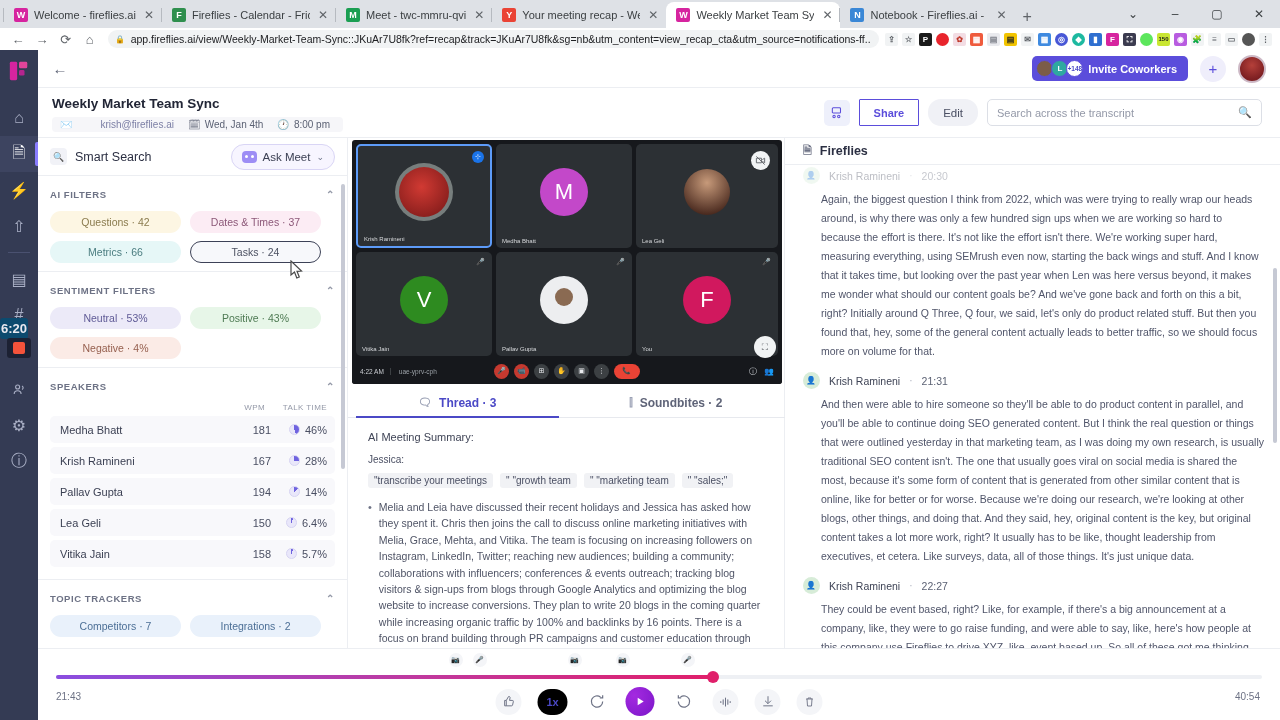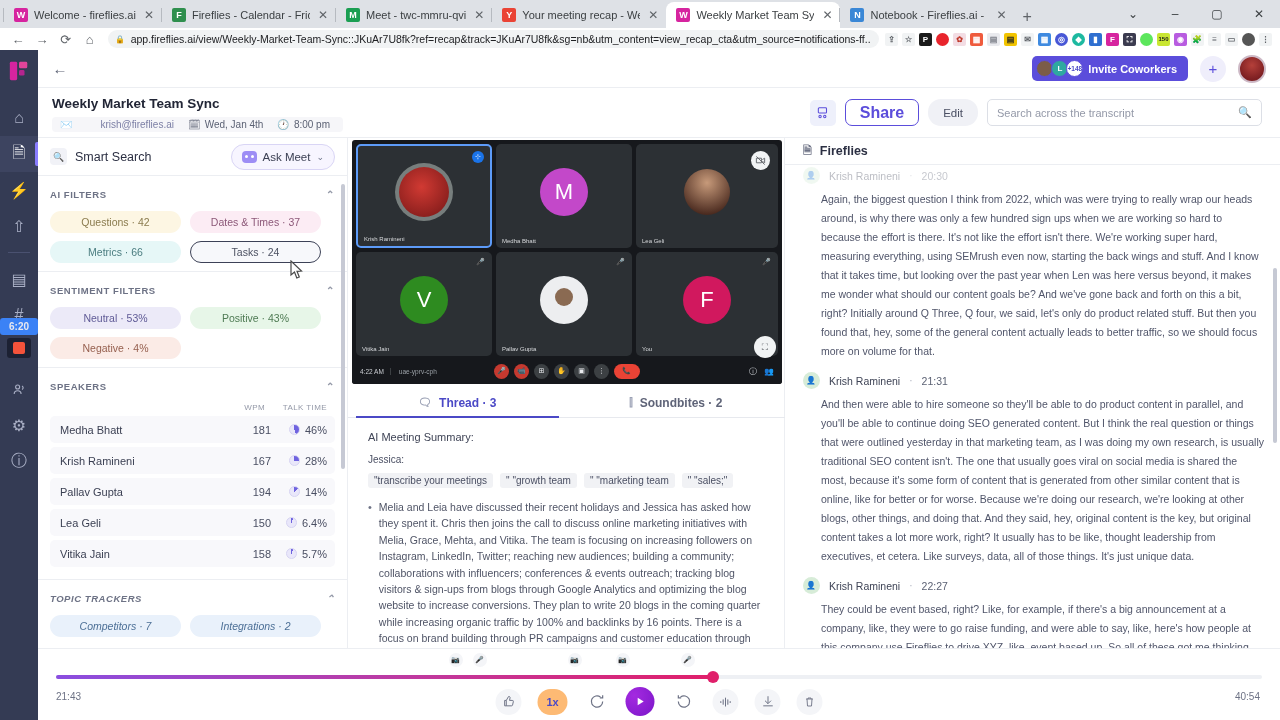--- a/index.html
+++ b/index.html
@@ -89,23 +89,23 @@
     width: 38px; height: 36px; display: flex; align-items: center;
     justify-content: center; color: #aab0c6; position: relative;
   }
   .rail-btn.active { background: #3d4460; color: #fff; }
   .rail-btn.active::after {
     content: ""; position: absolute; right: 0; top: 6px; bottom: 6px;
     width: 3px; background: #8a7dff; border-radius: 2px 0 0 2px;
   }
   .rail-sep { width: 22px; height: 1px; background: #4a5170; margin: 8px 0; }
   .rec-timer {
-    position: absolute; left: 0; top: 268px; width: 38px;
-    background: #3b82f6; border-radius: 3px; padding: 3px 0;
-    text-align: center; font-size: 10px; color: #e8e8ef; font-weight: bold;
+    position: absolute; left: 0; top: 268px; width: 28px;
+    background: #0c4a6e; border-radius: 3px; padding: 3px 0;
+    text-align: center; font-size: 13px; color: #e8e8ef; font-weight: bold;
   }
   .rec-square {
     position: absolute; left: 7px; top: 288px; width: 24px; height: 20px;
     background: #1c2133; border-radius: 3px;
     display: flex; align-items: center; justify-content: center;
   }
   .rec-square i { display:block; width: 12px; height: 12px; background: #f4533b; border-radius: 2px; }
 
   
   #app-topbar {
@@ -161,22 +161,22 @@
 
   .hdr-actions {
     position: absolute; right: 18px; top: 11px;
     display: flex; align-items: center; gap: 9px;
   }
   .icon-sq {
     width: 26px; height: 26px; border-radius: 5px; background: #eef0fb;
     display: flex; align-items: center; justify-content: center; color: #5b4ddb;
   }
   .btn-share {
-    height: 27px; min-width: 56px; border: 1.4px solid #5b4ddb; border-radius: 7px;
-    color: #5b4ddb; font-size: 16px; font-weight: bold;
+    height: 27px; min-width: 56px; border: 1.4px solid #5b4ddb; border-radius: 1px;
+    color: #5b4ddb; font-size: 11px; font-weight: bold;
     display: flex; align-items: center; justify-content: center; padding: 0 14px;
     background: #fff;
   }
   .btn-edit {
     height: 27px; border-radius: 13px; background: #f0f1f6; color: #4a4f63;
     font-size: 11.5px; display: flex; align-items: center;
     justify-content: center; padding: 0 15px;
   }
   .search-box {
     width: 275px; height: 27px; border: 1px solid #dcdfe6; border-radius: 5px;
@@ -415,21 +415,21 @@
   #controls {
     position: absolute; left: 50%; transform: translateX(-50%); top: 38px;
     display: flex; align-items: center; gap: 16px;
   }
   .pc {
     width: 26px; height: 26px; border-radius: 50%;
     display: flex; align-items: center; justify-content: center;
     font-size: 12px; color: #6d7285;
   }
   .pc.tinted { background: #f4f5f8; }
-  .pc.speed { background: #fdba74; color: #4b49c6; font-size: 11px; font-weight: bold; width: 30px; border-radius: 13px; }
+  .pc.speed { background: #000000; color: #4b49c6; font-size: 11px; font-weight: bold; width: 30px; border-radius: 13px; }
   .pc.play {
     width: 29px; height: 29px; background: #9b1fd0;
     background: radial-gradient(circle at 30% 30%, #a42ae0, #7b16c9);
     color: #fff; font-size: 12px;
   }
 </style>
 </head>
 <body>
 
 <div id="browser-chrome">
@@ -671,21 +671,21 @@
     <div class="sp-row">
       <span class="name">Vitika Jain</span>
       <span class="wpm">158</span>
       <span class="tt">
         <i class="donut" style="background:conic-gradient(#6f63e0 0 5.7%, #e9e7fa 5.7% 100%);"></i>
         <b style="font-weight:normal">5.7%</b>
       </span>
     </div>
   </div>
 
-  <div class="sec" style="border-bottom:none;font-style:italic;">
+  <div class="sec" style="border-bottom:none;">
     <div class="sec-head">
       <span>TOPIC TRACKERS</span>
       <span class="caret">⌃</span>
     </div>
     <div class="chips">
       <div class="chip" style="background:#e9f1fb;color:#4c6f96;">Competitors · 7</div>
       <div class="chip" style="background:#e9f1fb;color:#4c6f96;">Integrations · 2</div>
     </div>
   </div>
   <div id="panel-scrollbar"></div>

